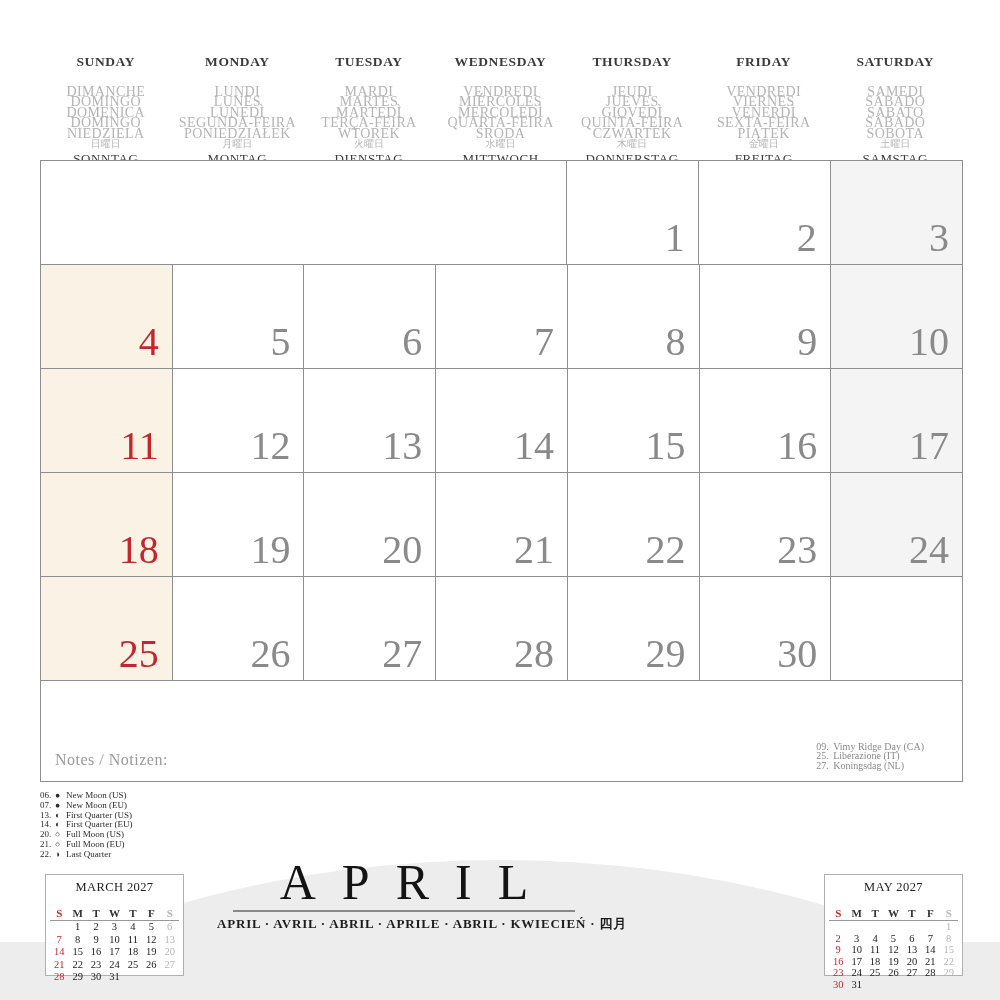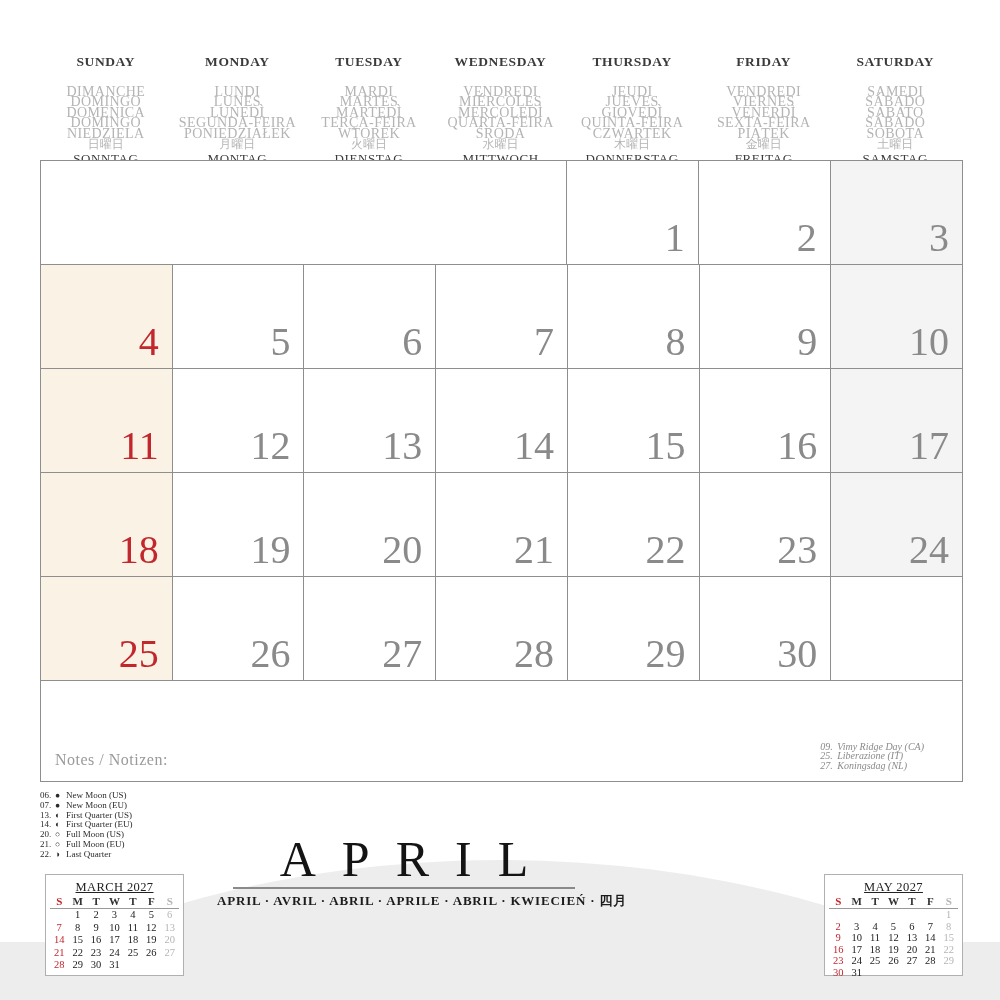--- a/index.html
+++ b/index.html
@@ -11,61 +11,61 @@
   }
   
   .bg-strip{position:absolute;left:0;top:942px;width:1000px;height:58px;background:var(--page-curve-gray,#ededed);}
   .bg-dome{position:absolute;left:-280px;top:860px;width:1560px;height:1000px;border-radius:50%;background:var(--page-curve-gray,#ededed);}
 
   
   .dow-row{position:absolute;left:40px;top:55px;width:921px;display:flex;}
   .dow-col{flex:1;text-align:center;}
   .dow-en{font-size:13.5px;font-weight:bold;color:#3b3b3b;letter-spacing:.6px;line-height:14px;margin-bottom:18px;}
   .dow-alt{font-size:14px;color:#b4b4b4;letter-spacing:.4px;line-height:10.4px;}
-  .dow-jp{font-size:12px;color:#b4b4b4;line-height:11px;}
+  .dow-jp{font-size:10px;color:#b4b4b4;line-height:11px;font-family:Liberation Mono, monospace;}
   .dow-de{font-size:13px;font-weight:normal;color:#3b3b3b;letter-spacing:.6px;line-height:14px;margin-top:2px;}
 
   
   .month-grid{position:absolute;left:40px;top:160px;width:921px;border:1px solid var(--grid-line,#8e8e8e);background:#fff;}
   .cal-row{display:flex;height:103px;}
   .cal-row + .cal-row{border-top:1px solid var(--grid-line,#8e8e8e);}
   .cal-cell{flex:1;position:relative;display:flex;align-items:flex-end;justify-content:flex-end;background:#fff;}
   .cal-cell + .cal-cell{border-left:1px solid var(--grid-line,#8e8e8e);}
   .cal-cell.merged{flex:4;}
   .cal-cell.sun{background:var(--sunday-bg,#faf3e5);}
   .cal-cell.sat{background:var(--saturday-bg,#f4f4f4);}
   .date-num{font-size:40px;color:var(--date-gray,#8a8a8a);padding:0 13px 4px 0;line-height:44px;}
   .cal-cell.sun .date-num{color:var(--accent-red,#c1272d);}
 
   .notes-row{border-top:1px solid var(--grid-line,#8e8e8e);height:100px;position:relative;background:#fff;}
   .notes-label{position:absolute;left:14px;bottom:12px;font-size:16px;color:#9a9a9a;letter-spacing:.5px;}
-  .holiday-list{position:absolute;right:38px;bottom:10px;font-size:10px;color:#8a8a8a;line-height:9.8px;font-style:italic;}
+  .holiday-list{position:absolute;right:38px;bottom:10px;font-size:10px;color:#8a8a8a;line-height:9.8px;}
   .holiday-line{white-space:nowrap;}
   .h-day{display:inline-block;width:17px;}
 
   
   .moon-legend{position:absolute;left:40px;top:791px;font-size:9px;color:#2b2b2b;line-height:9.8px;}
   .m-day{display:inline-block;width:15px;}
   .m-symbol{display:inline-block;width:11px;font-size:8.5px;}
 
   
   .mini-cal{position:absolute;width:129px;background:#fff;border:1px solid #b0b0b0;padding:5px 4px 4px 4px;text-align:center;z-index:3;}
   .mini-cal.prev{left:45px;top:874px;height:91px;}
   .mini-cal.next{left:824px;top:874px;height:91px;}
-  .mini-title{font-size:12.5px;color:#222;letter-spacing:.4px;line-height:14px;margin-bottom:1px;text-decoration:underline;}
+  .mini-title{font-size:12.5px;color:#222;letter-spacing:.4px;line-height:14px;margin-bottom:13px;}
   .mini-dow{display:flex;border-bottom:1px solid #999;padding-bottom:1px;}
   .mini-dow span{flex:1;font-size:11px;font-weight:bold;color:#333;line-height:12px;}
   .mini-week{display:flex;}
   .mini-week span{flex:1;font-size:10.5px;color:#222;line-height:12.6px;}
   .mini-cal.next .mini-week span{line-height:11.6px;}
   .mini-dow span.c0, .mini-week span.c0{color:var(--accent-red,#c1272d);}
   .mini-dow span.c6, .mini-week span.c6{color:#b5b5b5;}
 
   
-  .title-block{position:absolute;left:0;top:833px;width:808px;text-align:center;z-index:2;}
+  .title-block{position:absolute;left:0;top:856px;width:808px;text-align:center;z-index:2;}
   .title-main{font-size:50px;color:#141414;letter-spacing:26px;padding-left:26px;line-height:52px;}
   .title-rule{width:342px;height:2px;background:#8a8a8a;margin:2px auto 3px auto;}
   .title-sub{font-size:13px;font-weight:bold;color:#1c1c1c;letter-spacing:.8px;padding-left:36px;}
 </style>
 </head>
 <body>
 
 <div class="bg-strip"></div>
 <div class="bg-dome"></div>
 

